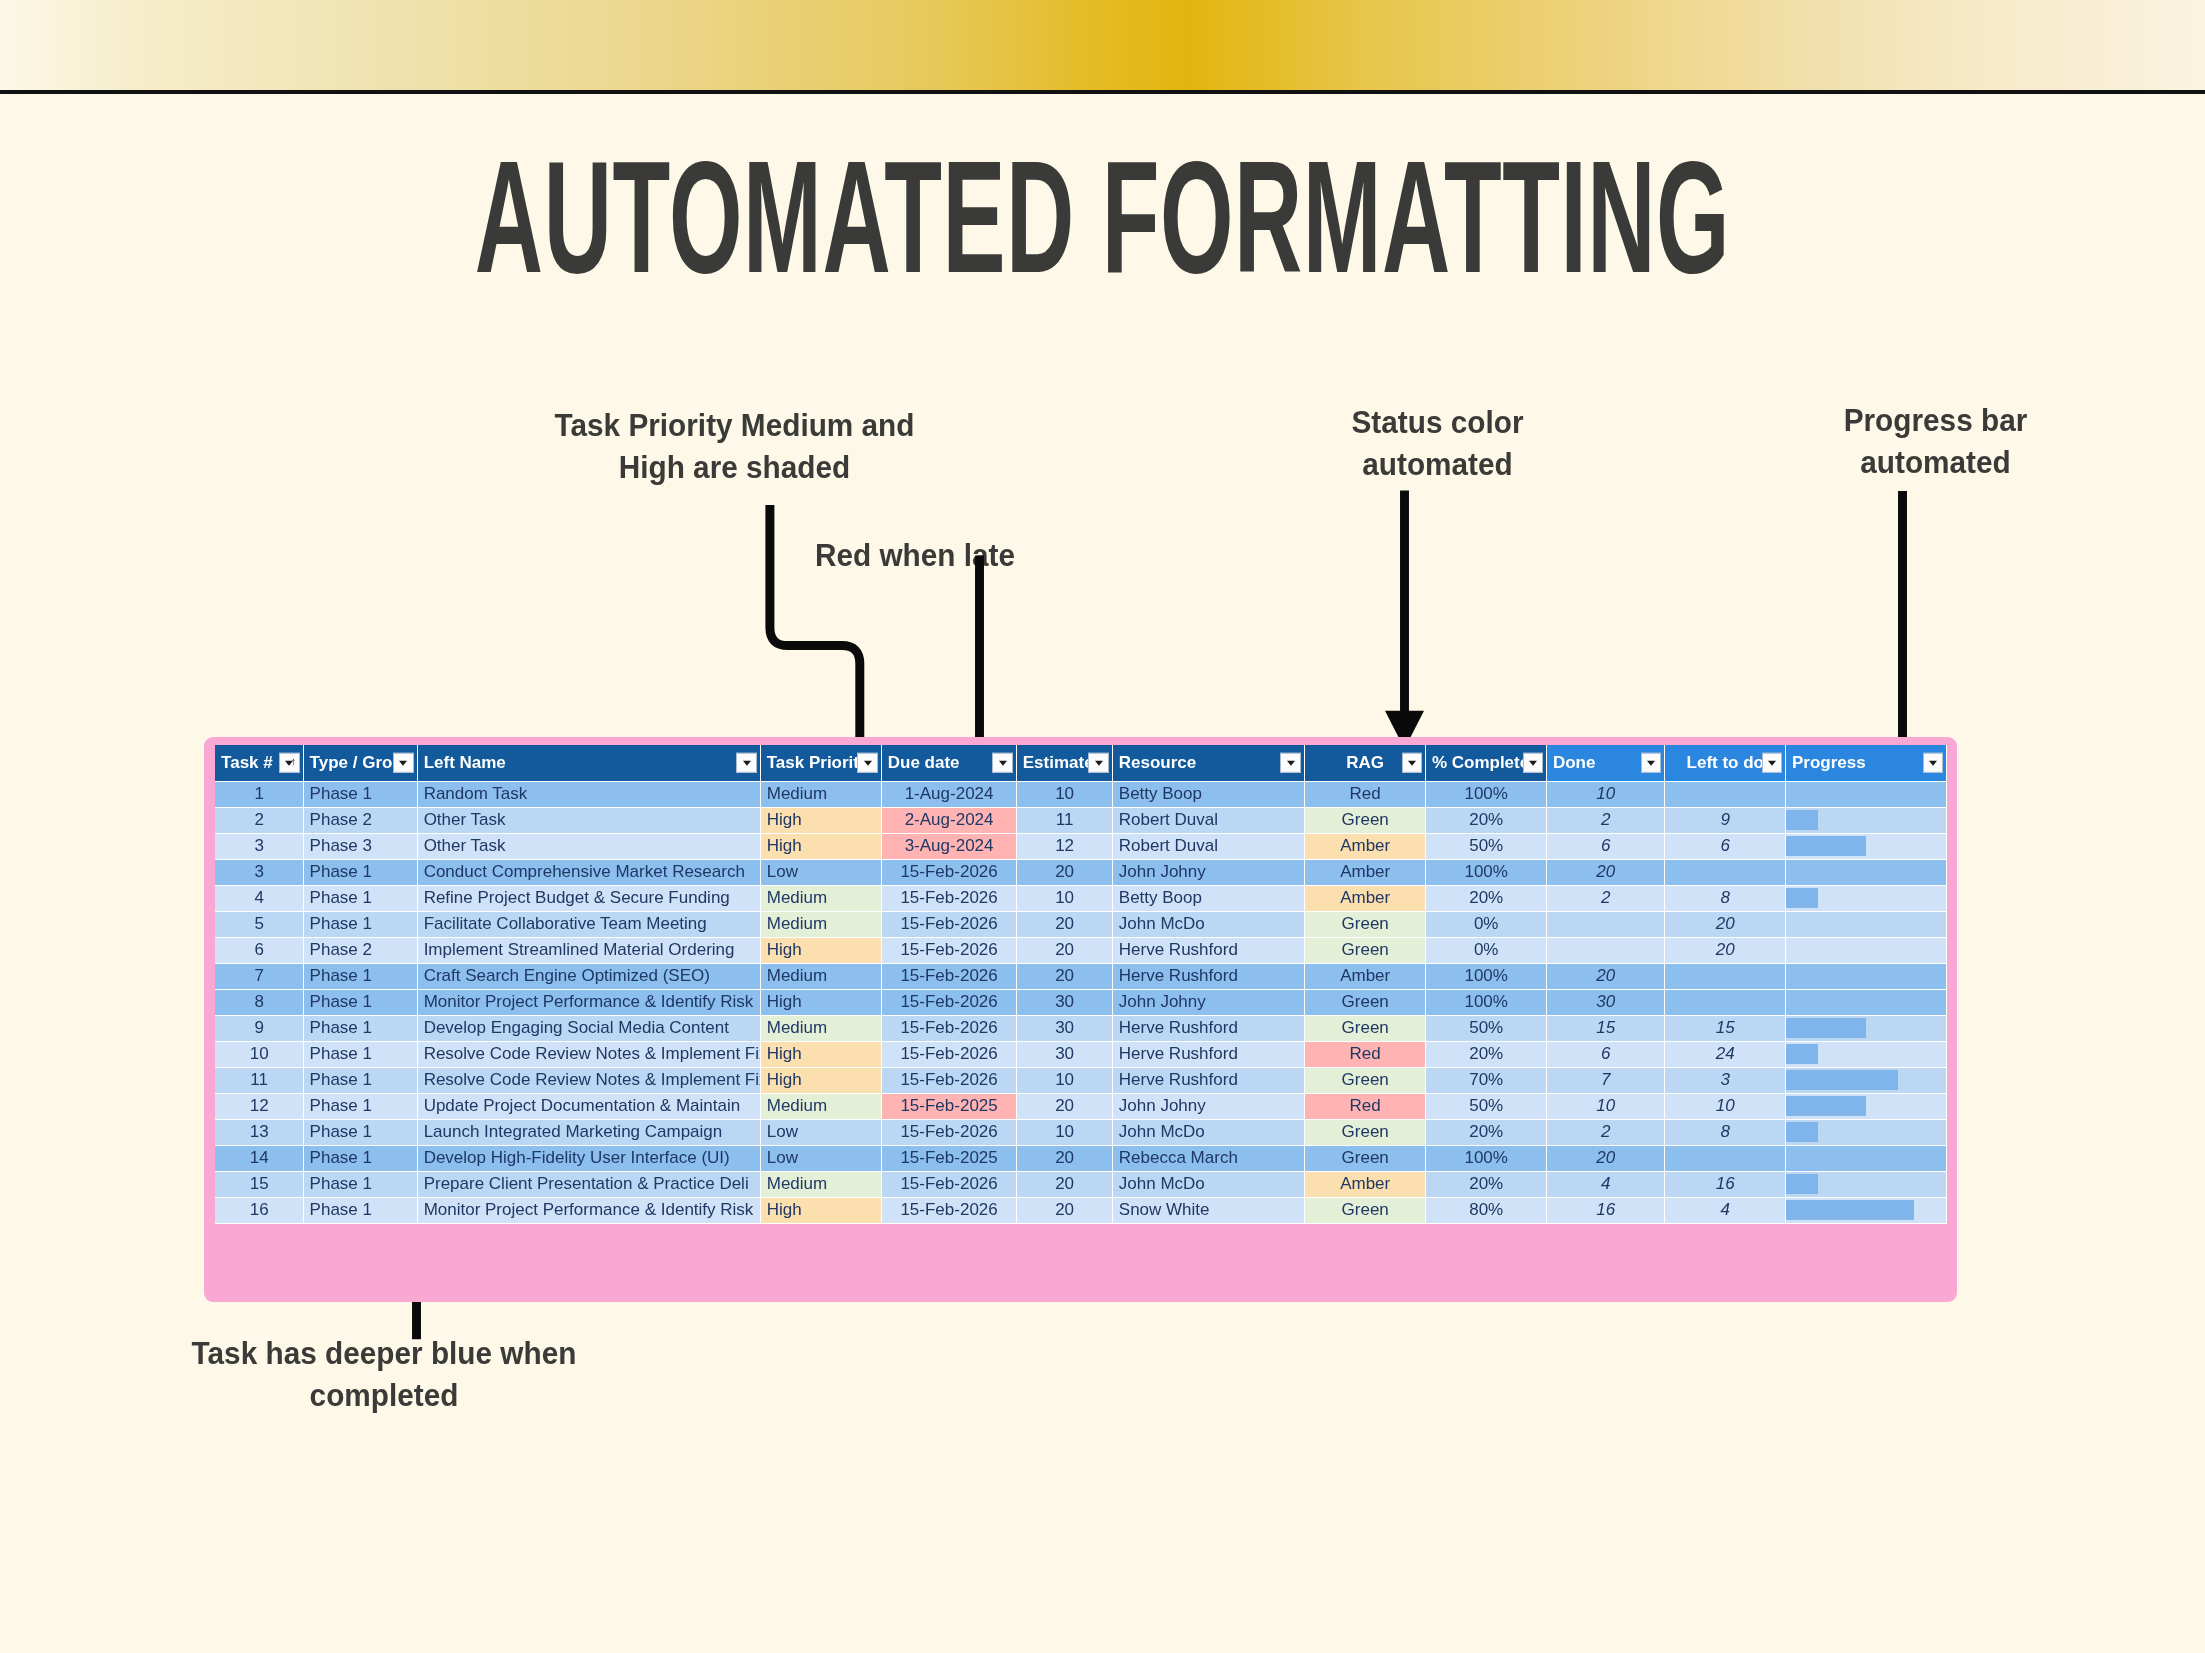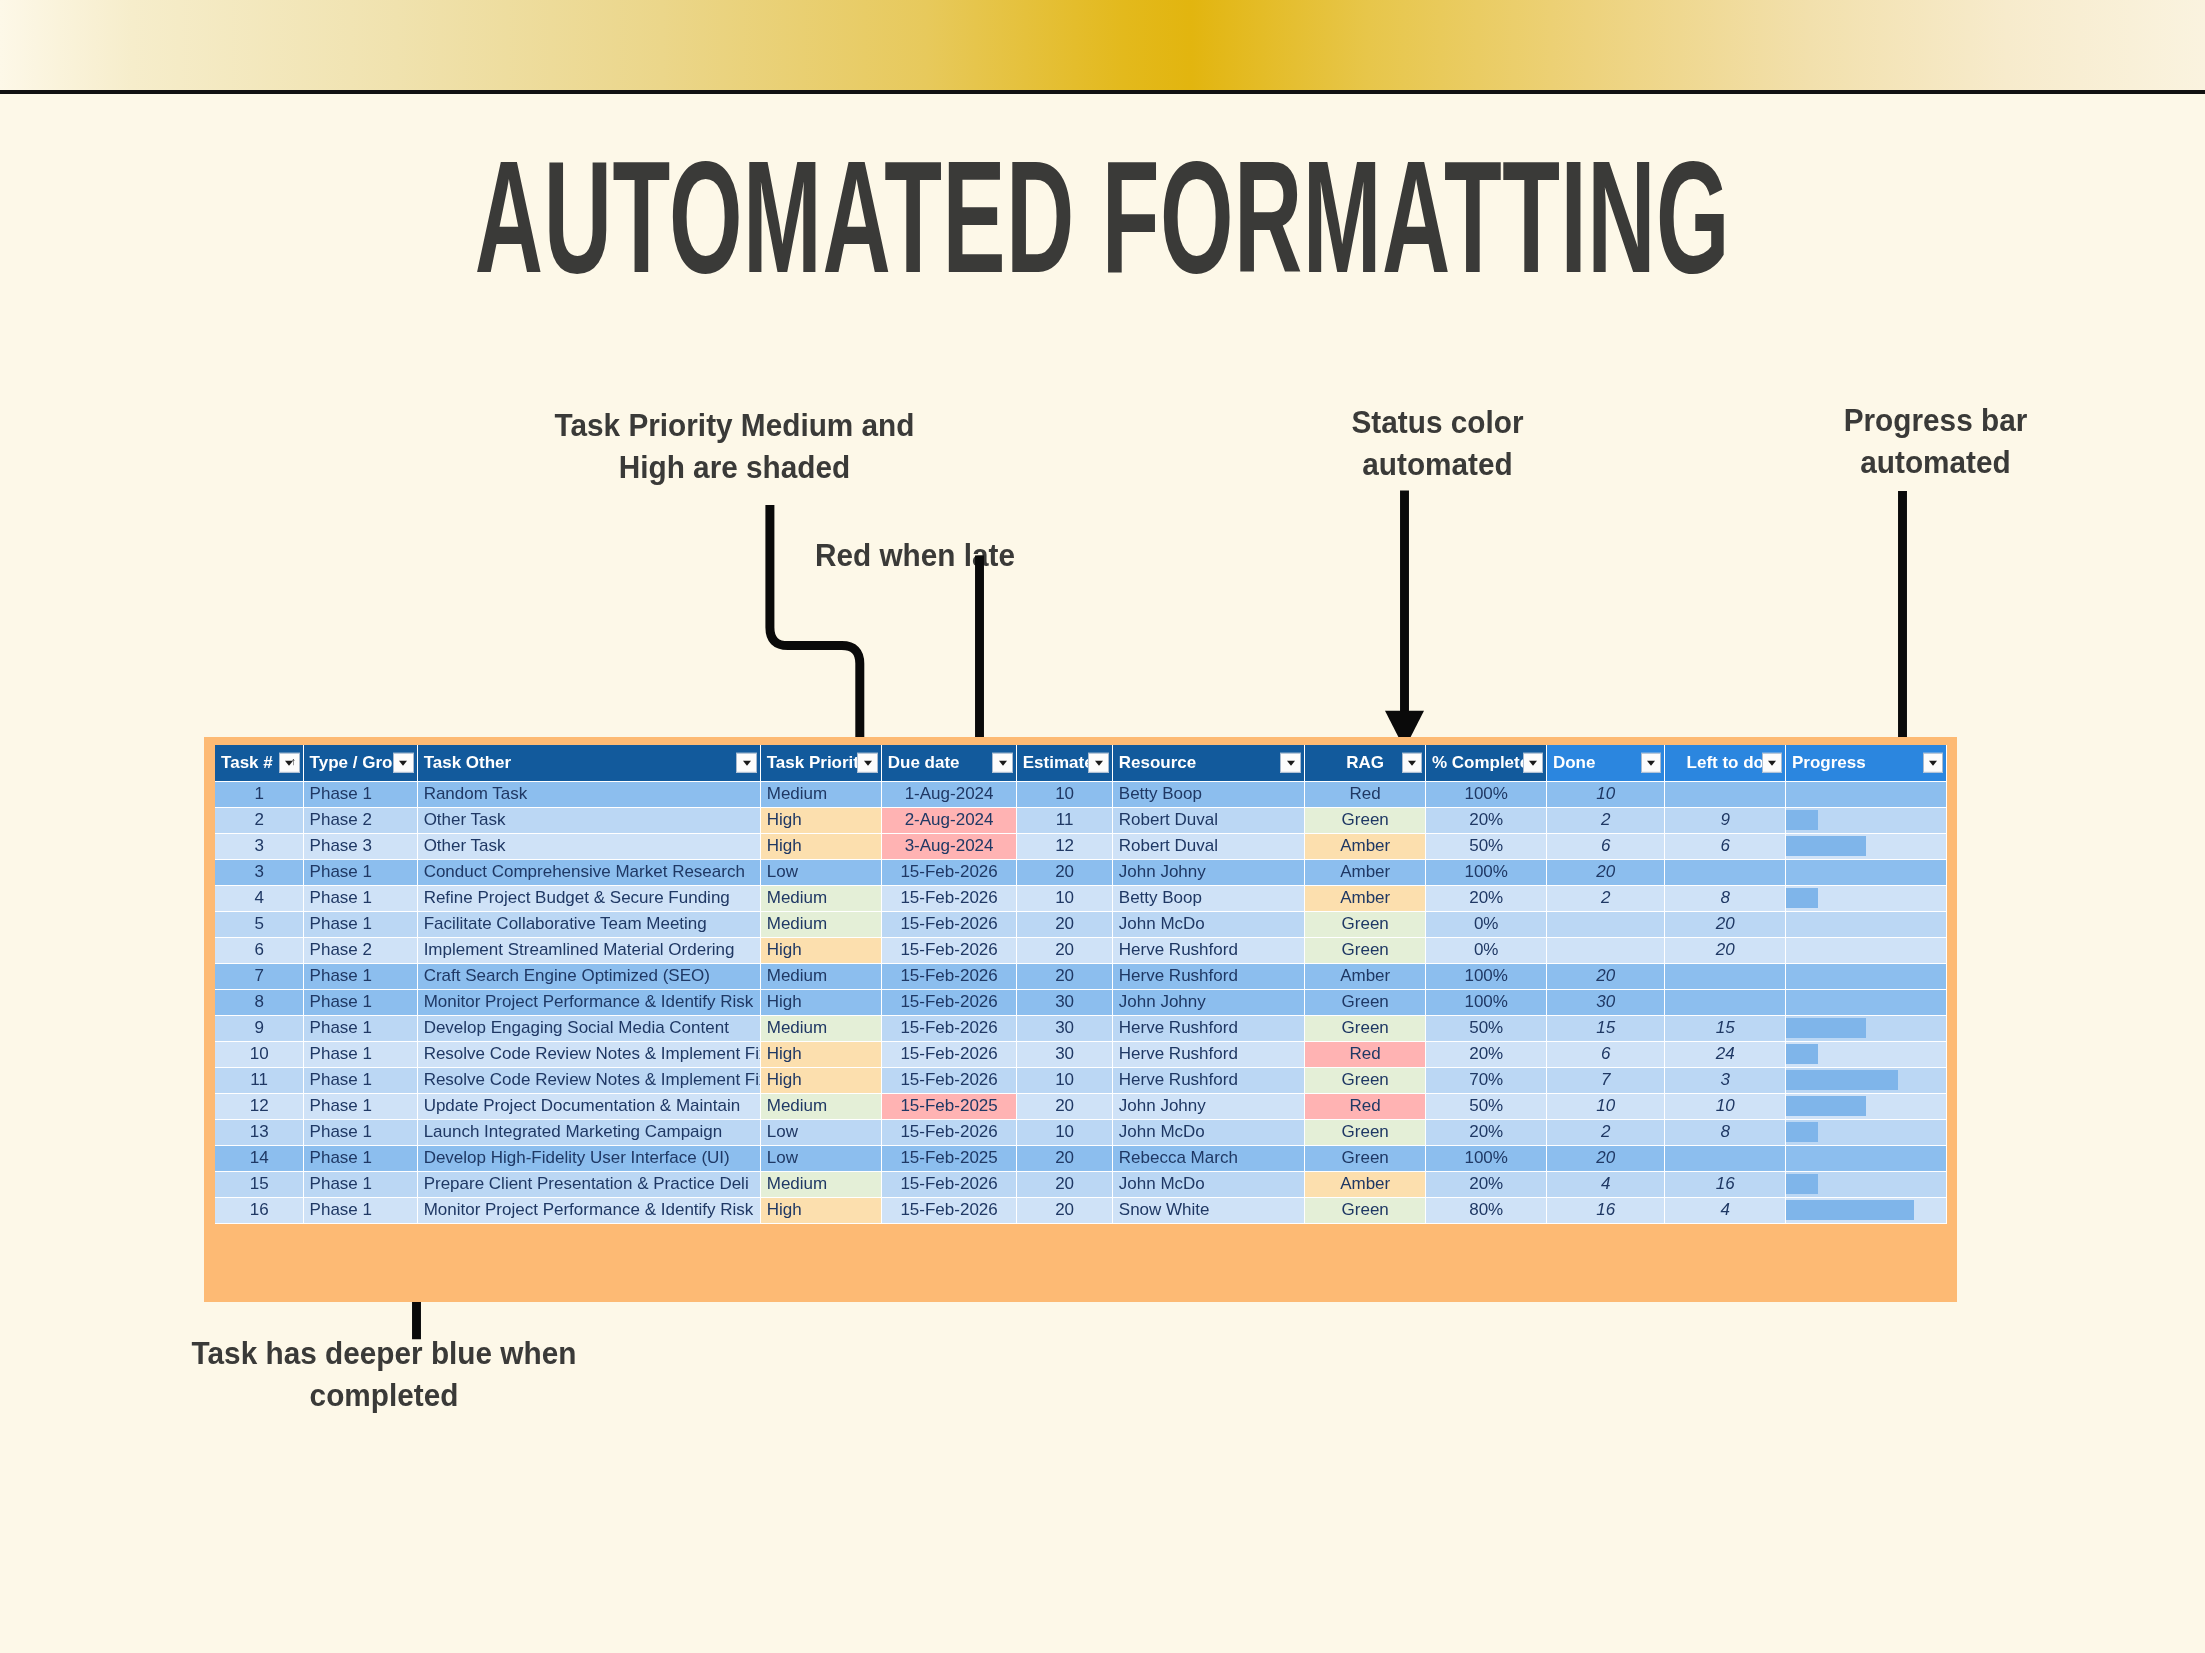--- a/index.html
+++ b/index.html
@@ -86,23 +86,24 @@
   #arrow-progress  { left: 1870px; top: 490px;  width: 65px;  height: 327px; }
   #arrow-completed { left: 384px;  top: 1168px; width: 65px;  height: 172px; }
 
   
   #sheet-frame {
     position: absolute;
     left: 204px;
     top: 737px;
     width: 1753px;
     height: 565px;
-    background: #fdba74;
+    background: #f9a8d4;
     padding: 8.2px 9.8px 0 11.4px;
     overflow: hidden;
+    border-radius: 9px;
   }
   #sheet {
     width: 1732px;
     border-collapse: collapse;
     table-layout: fixed;
     font-family: "Liberation Sans", sans-serif;
     font-size: 17px;
     color: #1F3864;
     background: #CFE2F7;
   }
@@ -257,21 +258,21 @@
     </colgroup>
     <thead>
       <tr>
         <th class="hdr-dark"><span>Task #</span><span class="filter-btn">
               <span class="caret"></span>
               <span class="sortmark">↑</span>
             </span></th>
         <th class="hdr-dark"><span>Type / Group</span><span class="filter-btn">
               <span class="caret"></span>
             </span></th>
-        <th class="hdr-dark"><span>Task Other</span><span class="filter-btn">
+        <th class="hdr-dark"><span>Left Name</span><span class="filter-btn">
               <span class="caret"></span>
             </span></th>
         <th class="hdr-dark"><span>Task Priority</span><span class="filter-btn">
               <span class="caret"></span>
             </span></th>
         <th class="hdr-dark"><span>Due date</span><span class="filter-btn">
               <span class="caret"></span>
             </span></th>
         <th class="hdr-dark"><span>Estimate</span><span class="filter-btn">
               <span class="caret"></span>

